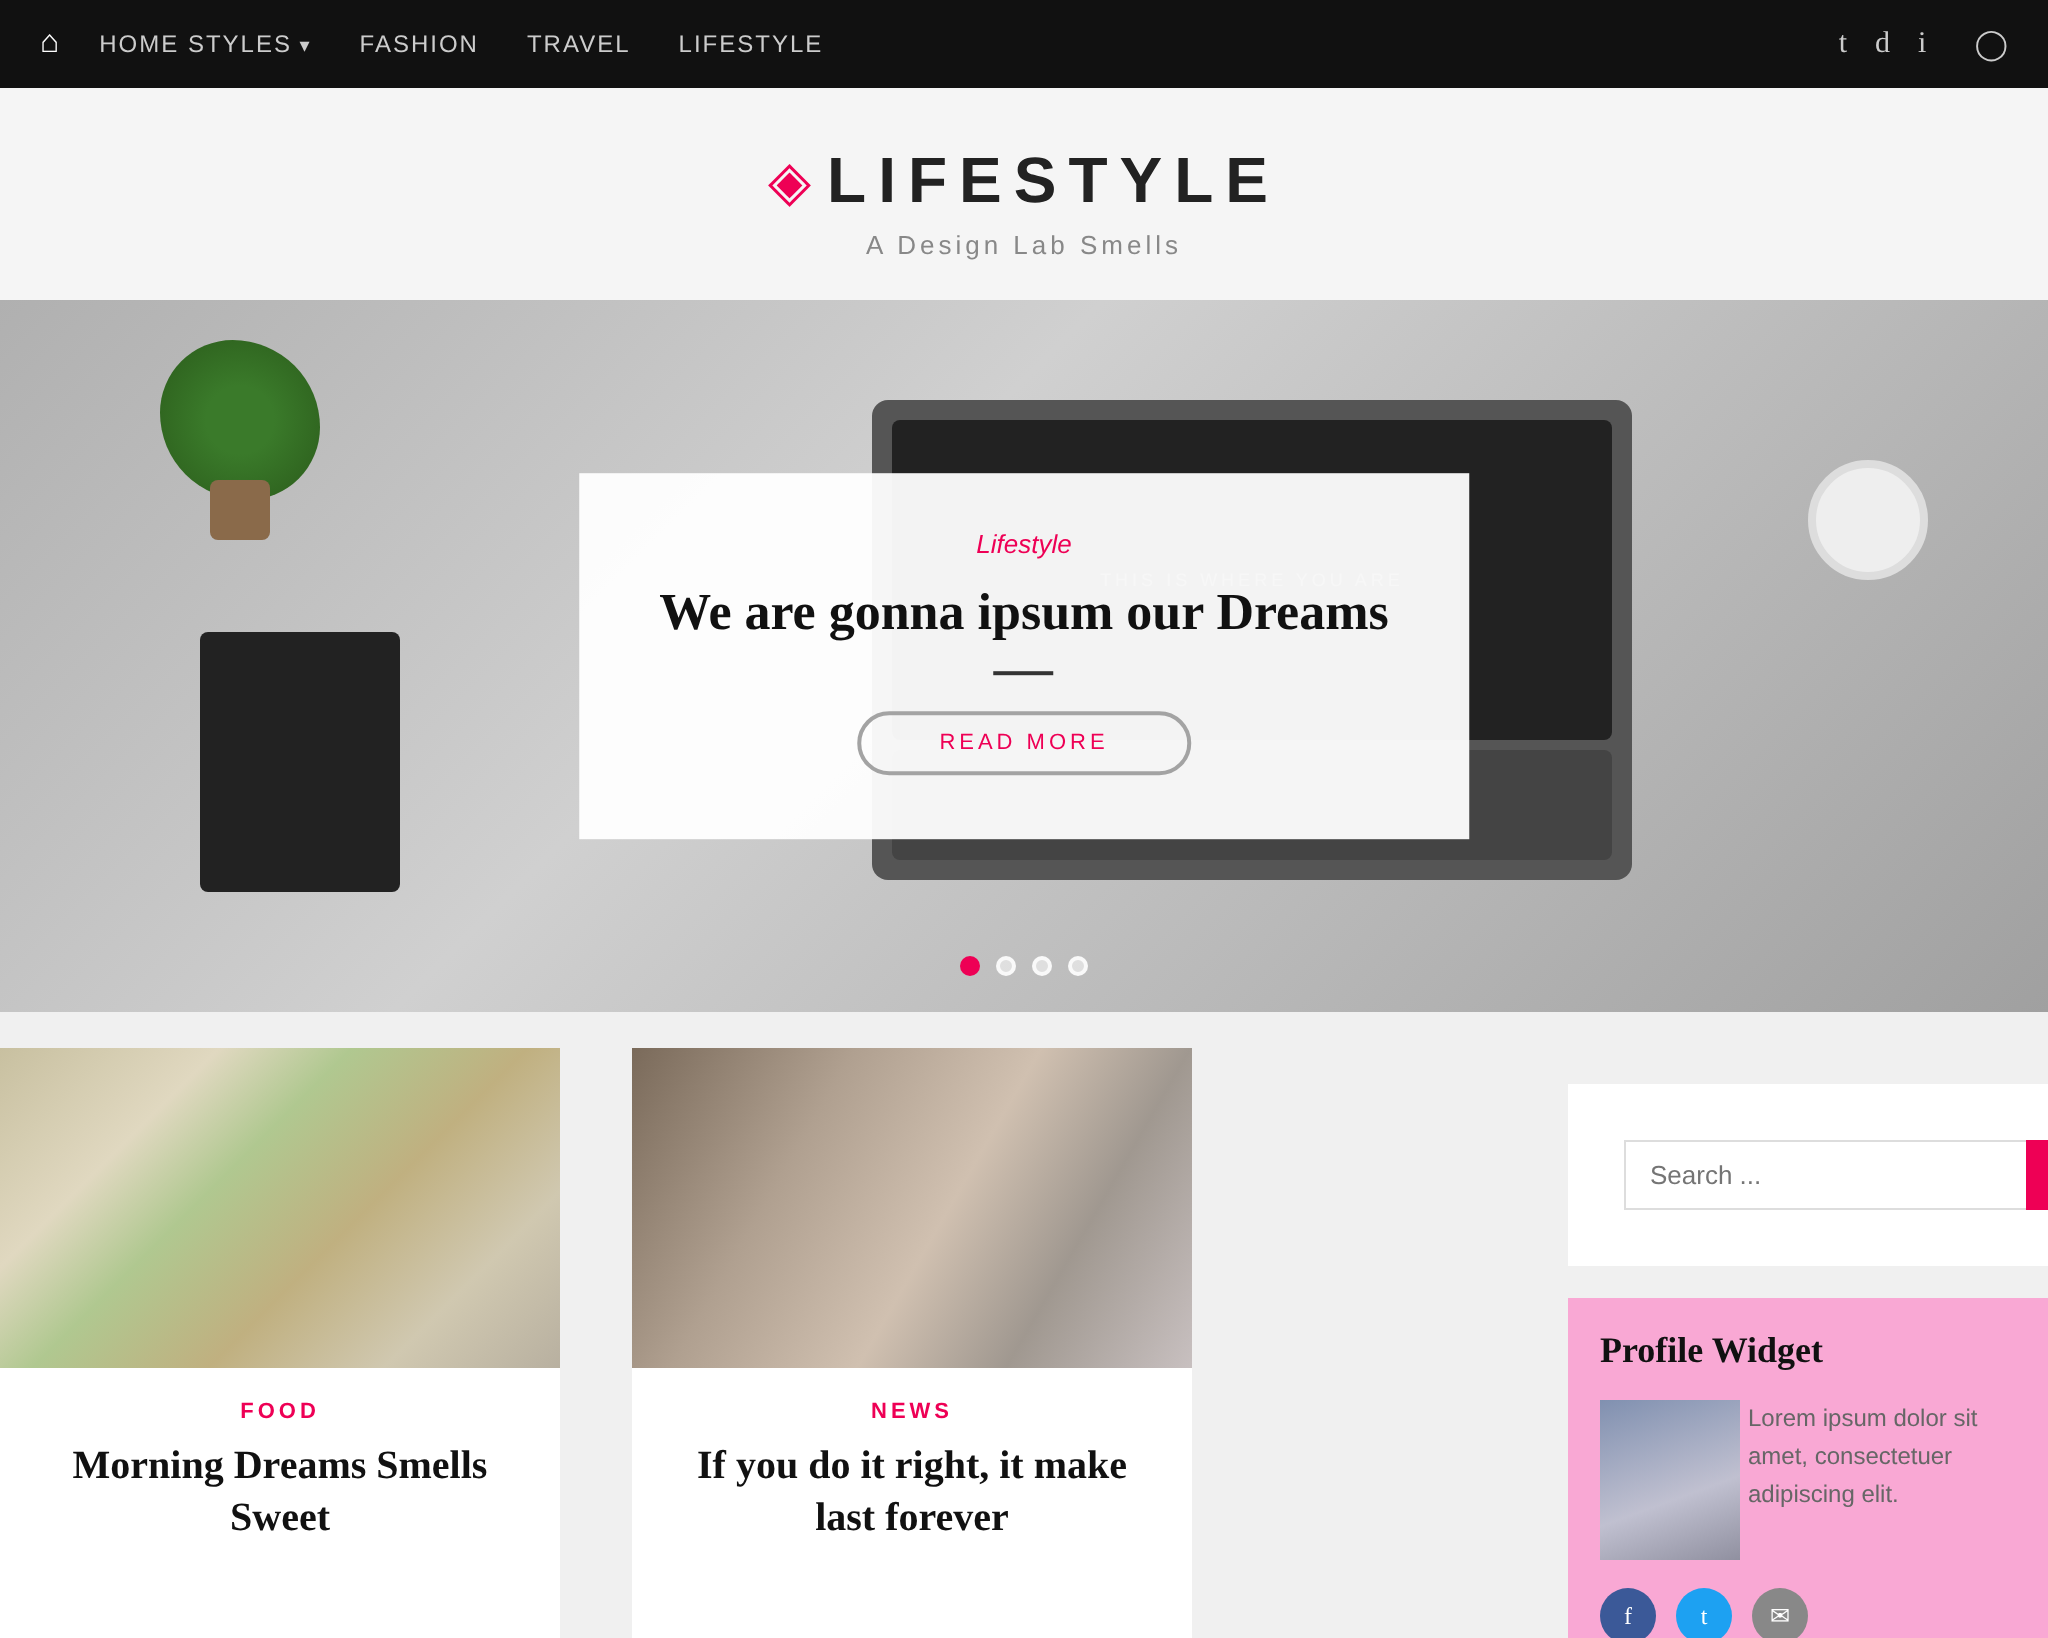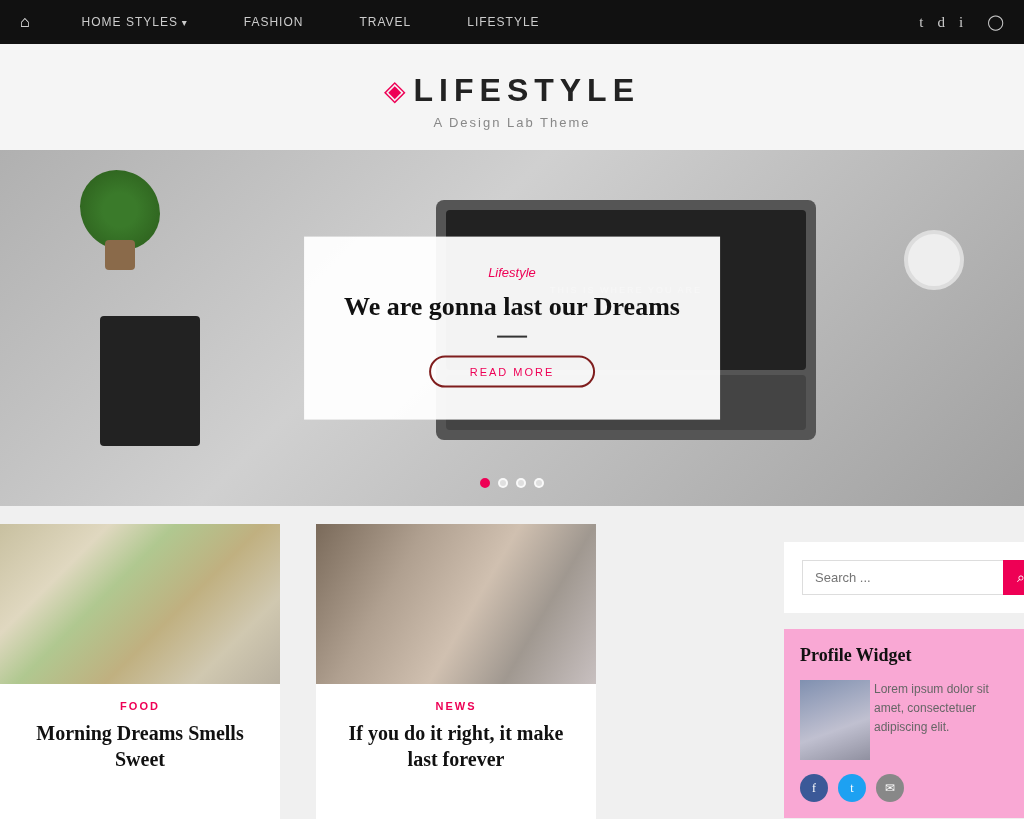--- a/index.html
+++ b/index.html
@@ -16,21 +16,20 @@
     .nav-home-icon { color: #fff; font-size: 16px; margin-right: 20px; cursor: pointer; }
     .nav-links { display: flex; gap: 24px; align-items: center; }
     .nav-link {
       color: #ccc;
       font-size: 12px;
       font-family: Arial, sans-serif;
       letter-spacing: 1px;
       cursor: pointer;
       text-transform: uppercase;
       text-decoration: none;
-      margin-left: 32px;
     }
     .nav-link.has-dropdown::after { content: ' ▾'; font-size: 10px; }
     .nav-social { margin-left: auto; display: flex; gap: 14px; align-items: center; }
     .nav-social-icon { color: #ccc; font-size: 15px; cursor: pointer; }
     .nav-search-icon { color: #ccc; font-size: 15px; cursor: pointer; margin-left: 10px; }
 
     
     .site-header {
       background: #f5f5f5;
       text-align: center;
@@ -181,21 +180,21 @@
       line-height: 1.3;
     }
     .hero-card-divider {
       width: 30px;
       height: 2px;
       background: #333;
       margin: 0 auto 18px;
     }
     .hero-card-btn {
       display: inline-block;
-      border: 2px solid #7f1d1d;
+      border: 2px solid #a3a3a3;
       color: #e05;
       padding: 8px 39px;
       font-family: Arial, sans-serif;
       font-size: 11px;
       letter-spacing: 2px;
       border-radius: 20px;
       cursor: pointer;
       text-transform: uppercase;
       background: transparent;
     }
@@ -264,21 +263,21 @@
     }
 
     
     .sidebar {
       width: 240px;
       flex-shrink: 0;
       padding: 18px 0 18px 0;
     }
     .search-widget {
       background: #fff;
-      padding: 18px;
+      padding: 28px;
       display: flex;
       gap: 0;
       align-items: center;
       margin-bottom: 16px;
     }
     .search-input {
       flex: 1;
       border: 1px solid #ddd;
       padding: 9px 12px;
       font-family: Arial, sans-serif;
@@ -374,21 +373,21 @@
     <span class="nav-social-icon">i</span>
     <span class="nav-search-icon">◯</span>
   </div>
 </nav>
 
 <header class="site-header">
   <div class="site-logo">
     <span class="diamond-icon">◈</span>
     <span class="site-title">LIFESTYLE</span>
   </div>
-  <div class="site-tagline">A Design Lab Theme</div>
+  <div class="site-tagline">A Design Lab Smells</div>
 </header>
 
 <section class="hero">
   <div class="hero-bg">
 
     <div class="desk-scene">
 
       <div class="plant">
         <div class="plant-leaves"></div>
         <div class="plant-pot"></div>
@@ -402,21 +401,21 @@
       </div>
 
       <div class="coffee-mug"></div>
 
       <div class="notebook"></div>
     </div>
   </div>
 
   <div class="hero-card">
     <div class="hero-card-category">Lifestyle</div>
-    <div class="hero-card-title">We are gonna last our Dreams</div>
+    <div class="hero-card-title">We are gonna ipsum our Dreams</div>
     <div class="hero-card-divider"></div>
     <button class="hero-card-btn">READ MORE</button>
   </div>
 
   <div class="carousel-dots">
     <div class="dot active"></div>
     <div class="dot"></div>
     <div class="dot"></div>
     <div class="dot"></div>
   </div>

